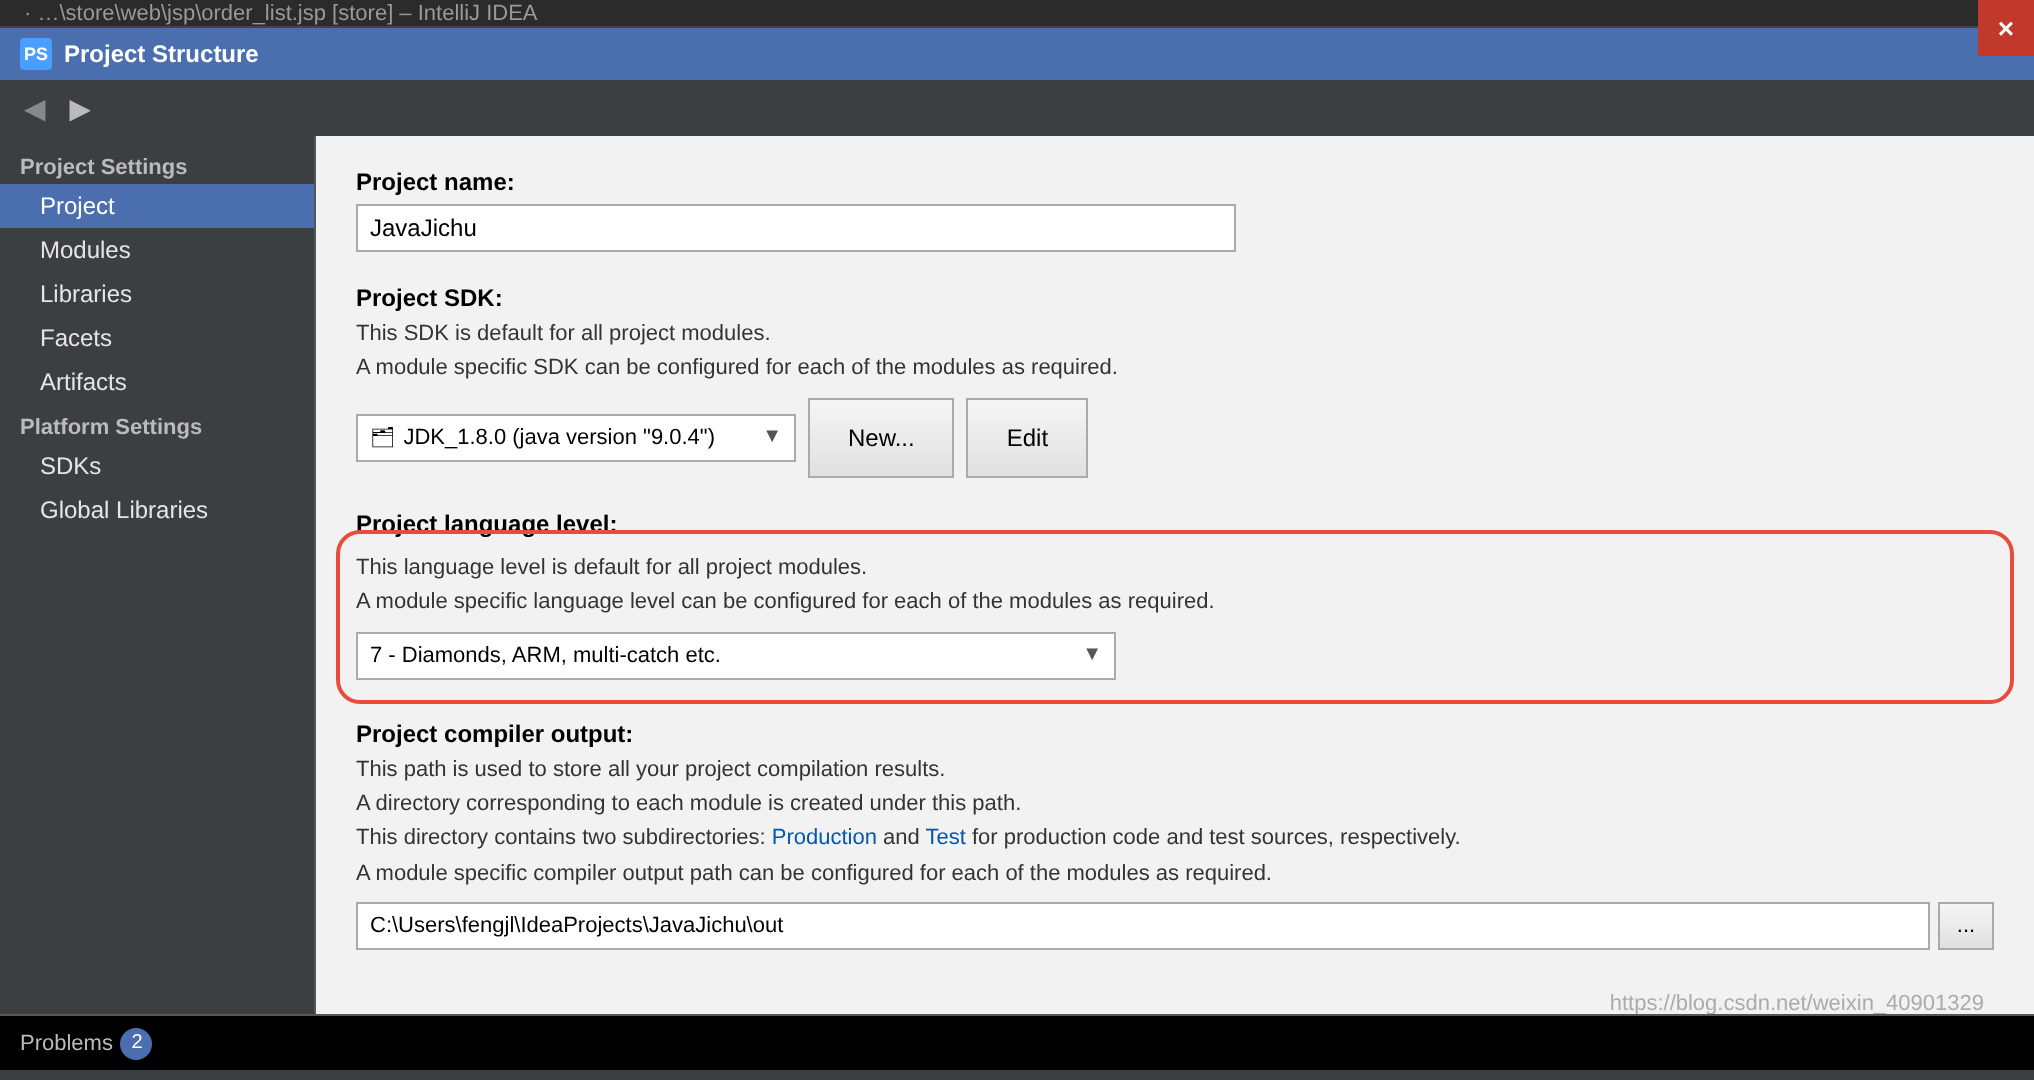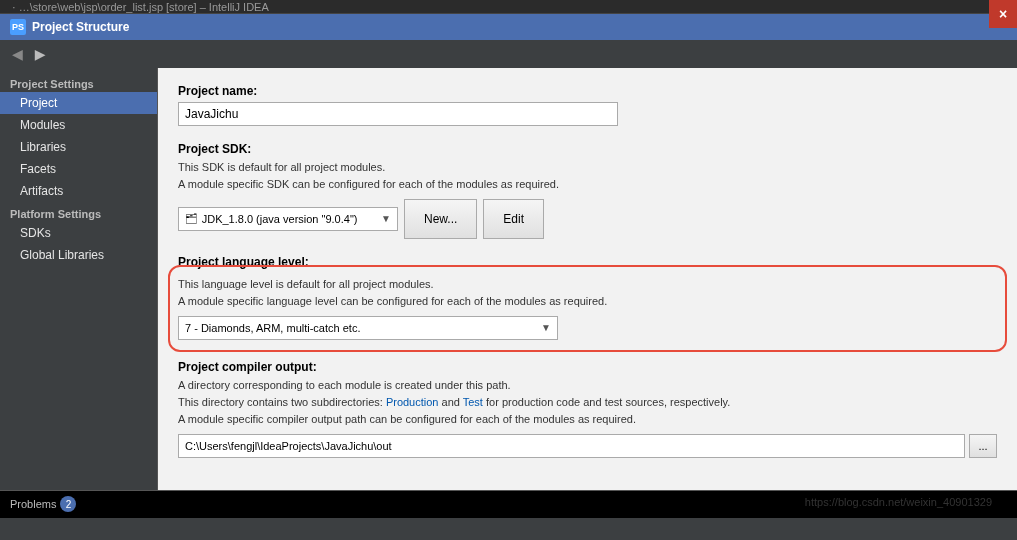--- a/index.html
+++ b/index.html
@@ -379,20 +379,21 @@
         <div class="description-text">A module specific language level can be configured for each of the modules as required.</div>
         <div class="language-dropdown">
           <span>7 - Diamonds, ARM, multi-catch etc.</span>
           <span class="language-dropdown-arrow">▼</span>
         </div>
       </div>
     </div>
 
     <div class="section">
       <div class="field-label">Project compiler output:</div>
+      <div class="description-text">This path is used to store all your project compilation results.</div>
       <div class="description-text">A directory corresponding to each module is created under this path.</div>
       <div class="description-text">
         This directory contains two subdirectories: <span style="color:#0057ae;">Production</span> and <span style="color:#0057ae;">Test</span> for production code and test sources, respectively.
       </div>
       <div class="description-text">A module specific compiler output path can be configured for each of the modules as required.</div>
       <div class="compiler-output-row">
         <input class="compiler-path-input" type="text" value="C:\Users\fengjl\IdeaProjects\JavaJichu\out" style="">
         <button class="browse-btn">...</button>
       </div>
     </div>

